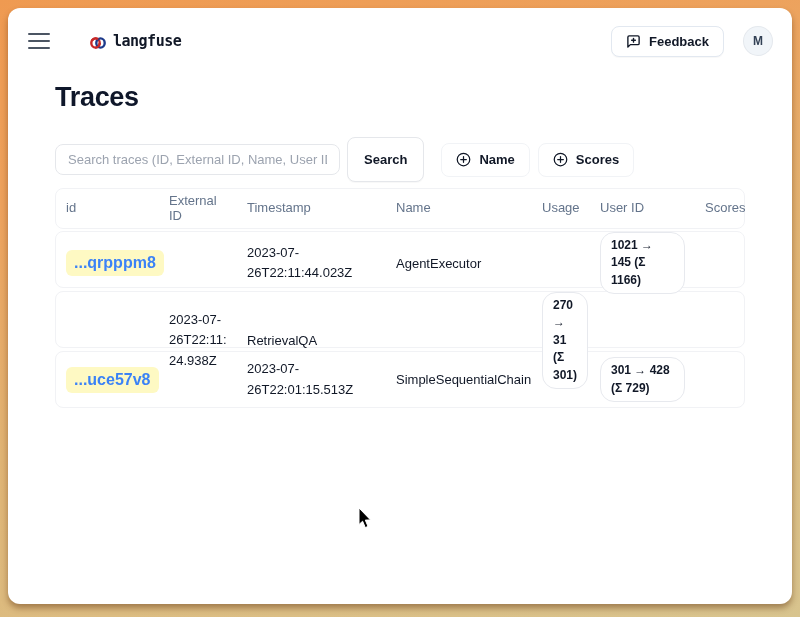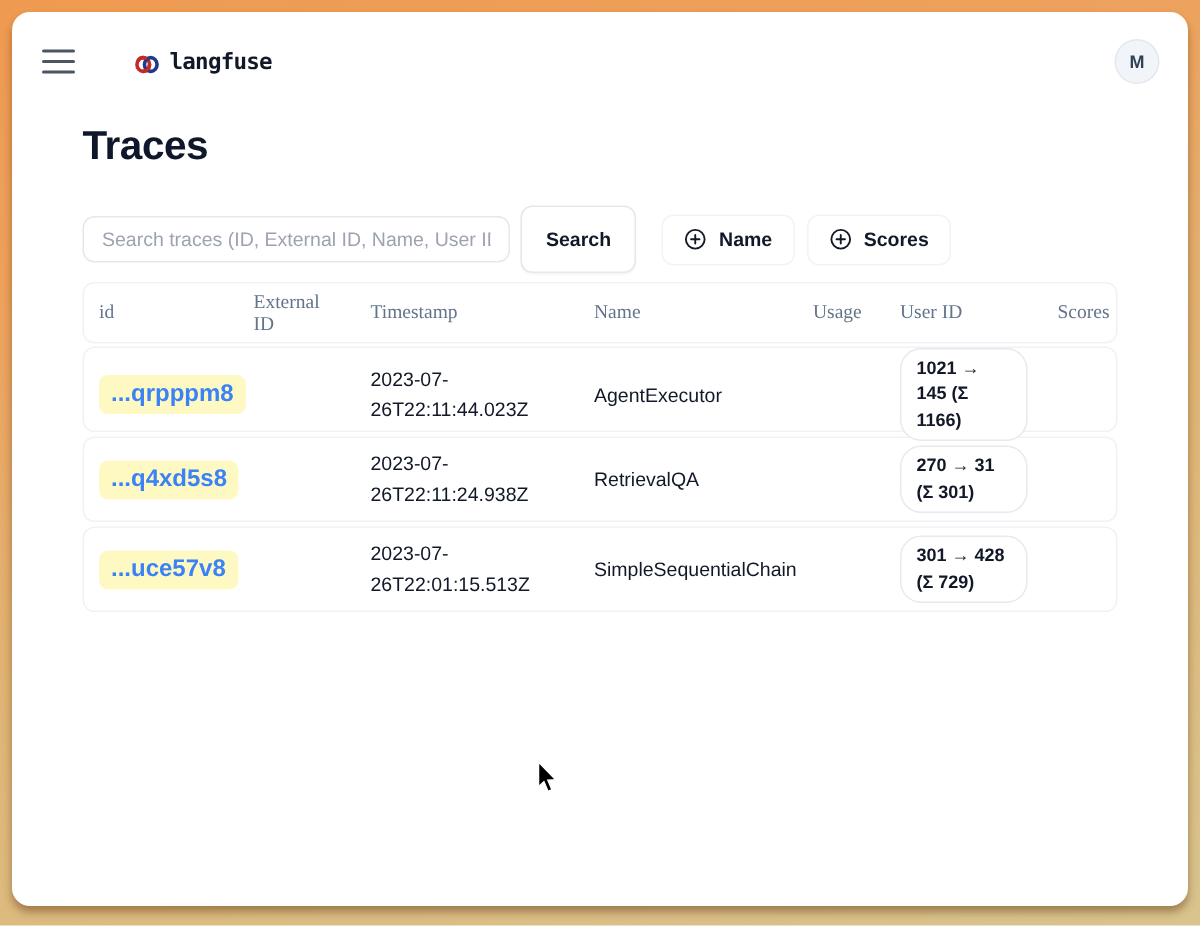--- a/index.html
+++ b/index.html
@@ -57,21 +57,21 @@
   .filter-btn.first { margin-left:17px; }
   .filter-btn + .filter-btn { margin-left:8px; }
   
   .table { margin-top:6px; width:690px; }
   .thead, .trow {
     display:grid;
     grid-template-columns: 103px 78px 149px 146px 58px 105px 1fr;
     border:1px solid #f1f2f5; border-radius:8px;
     background:#fff;
   }
-  .thead { height:41px; margin-bottom:2px;font-family:Liberation Serif, serif; }
+  .thead { height:41px; margin-bottom:2px; }
   .trow { height:57px; margin-bottom:3px; cursor:pointer; }
   .th {
     display:flex; align-items:center; padding:0 10px;
     font-size:13px; color:#64748b; line-height:1.15;
   }
   .th.right, .td.right { justify-content:flex-end; padding-right:12px; text-align:right; }
   .td { display:flex; align-items:center; padding:0 10px; font-size:13px; color:#111827; }
   .id-link {
     background:#fef9c3; color:#3b82f6; font-weight:700; font-size:16px;
     padding:4px 8px; border-radius:6px; text-decoration:none; white-space:nowrap;
@@ -101,20 +101,30 @@
       <span>
         <svg width="16" height="14" viewBox="0 0 16 14">
           <ellipse cx="5.5" cy="7" rx="4.2" ry="4.6" fill="none" stroke="#c62828" stroke-width="2.4"></ellipse>
           <ellipse cx="10.5" cy="7" rx="4.2" ry="4.6" fill="none" stroke="#1e3a8a" stroke-width="2.4"></ellipse>
           <ellipse cx="5.5" cy="7" rx="4.2" ry="4.6" fill="none" stroke="#c62828" stroke-width="2.4" stroke-dasharray="7 9"></ellipse>
         </svg>
       </span>
       <span class="brand-word">langfuse</span>
     </div>
     <div class="spacer"></div>
+    <button class="feedback-btn">
+      <span>
+        <svg width="15" height="15" viewBox="0 0 24 24" fill="none" stroke="#111827" stroke-width="2.2" stroke-linecap="round" stroke-linejoin="round">
+          <path d="M21 15a2 2 0 0 1-2 2H7l-4 4V5a2 2 0 0 1 2-2h14a2 2 0 0 1 2 2z"></path>
+          <line x1="12" y1="7" x2="12" y2="13"></line>
+            <line x1="9" y1="10" x2="15" y2="10"></line>
+        </svg>
+      </span>
+      <span>Feedback</span>
+    </button>
     <div class="avatar">
       <span>M</span>
     </div>
   </div>
 
   <div class="main">
     <h1 class="page-title">Traces</h1>
 
     <div class="toolbar">
       <input class="search-input" value="" placeholder="Search traces (ID, External ID, Name, User ID)" style="">
@@ -164,23 +174,20 @@
           </div>
         <div class="td">AgentExecutor</div>
         <div class="td"></div>
         <div class="td">
           <span class="usage-pill">1021 → 145 (Σ 1166)</span>
         </div>
         <div class="td right"></div>
       </div>
 
       <div class="trow">
-        <div class="td">
-          <a class="id-link" href="#">...q4xd5s8</a>
-        </div>
         <div class="td"></div>
         <div class="td ts">
             <span class="ts">2023-07-26T22:11:24.938Z</span>
           </div>
         <div class="td">RetrievalQA</div>
         <div class="td"></div>
         <div class="td">
           <span class="usage-pill">270 → 31 (Σ 301)</span>
         </div>
         <div class="td right"></div>

